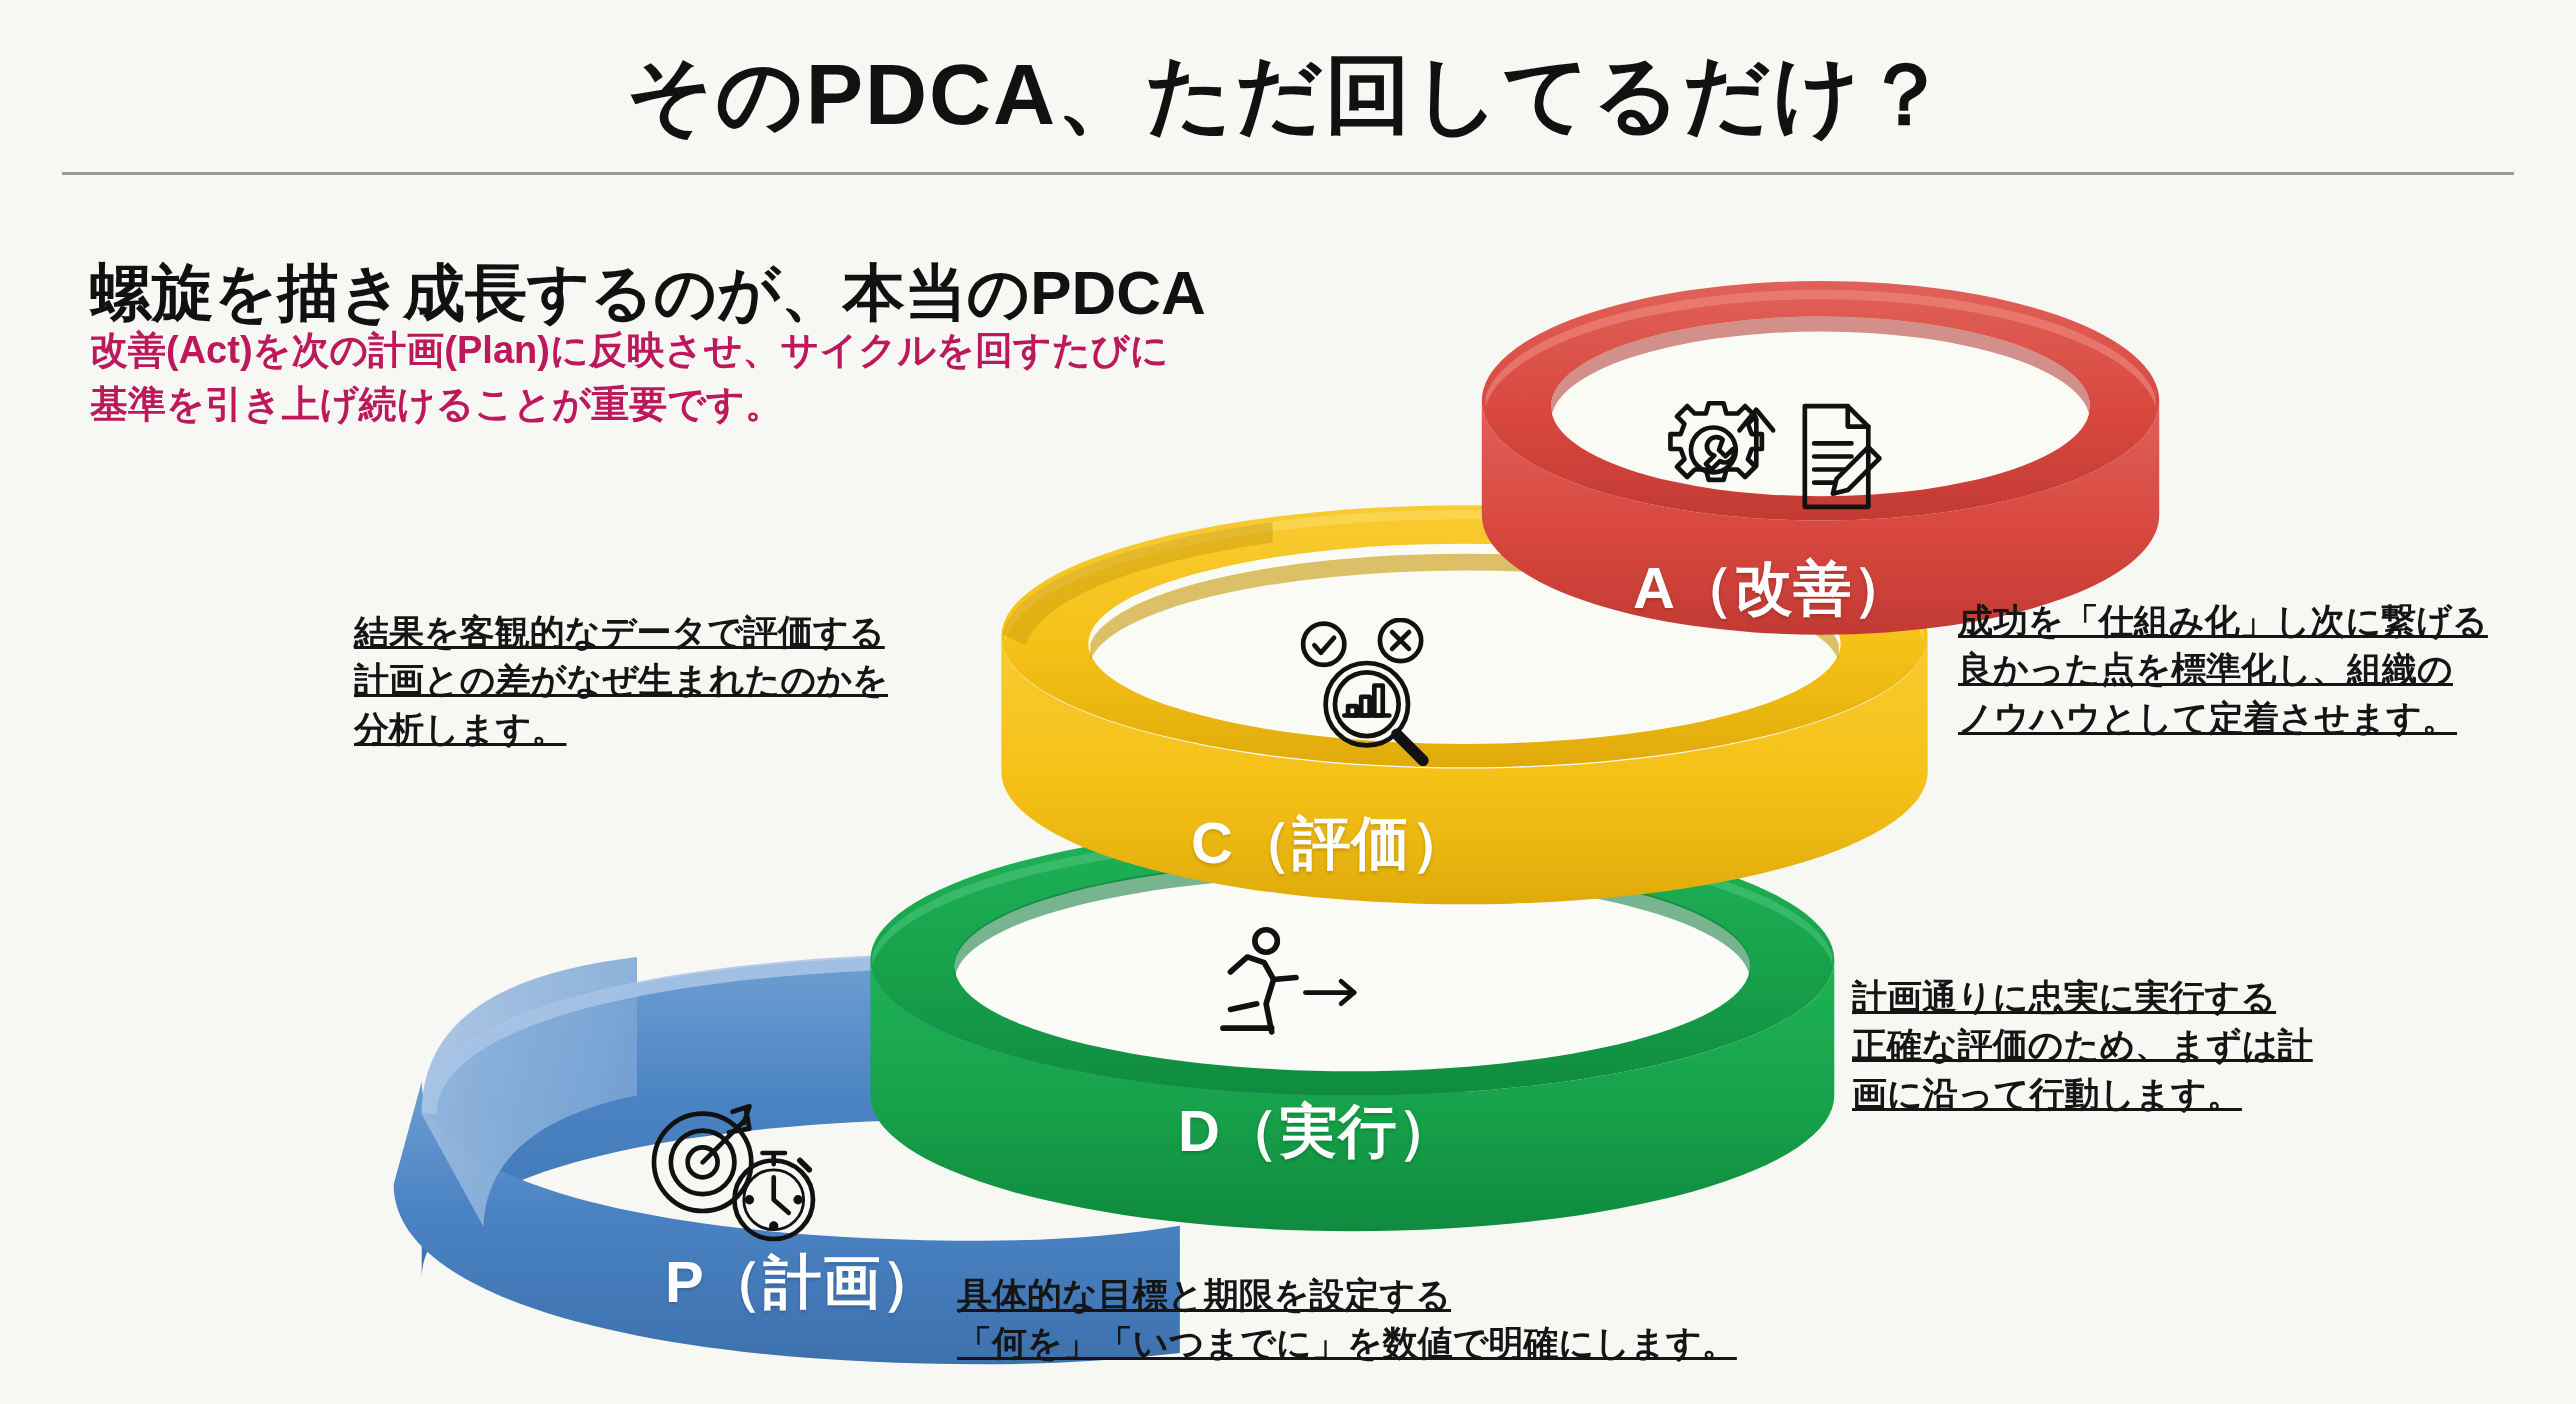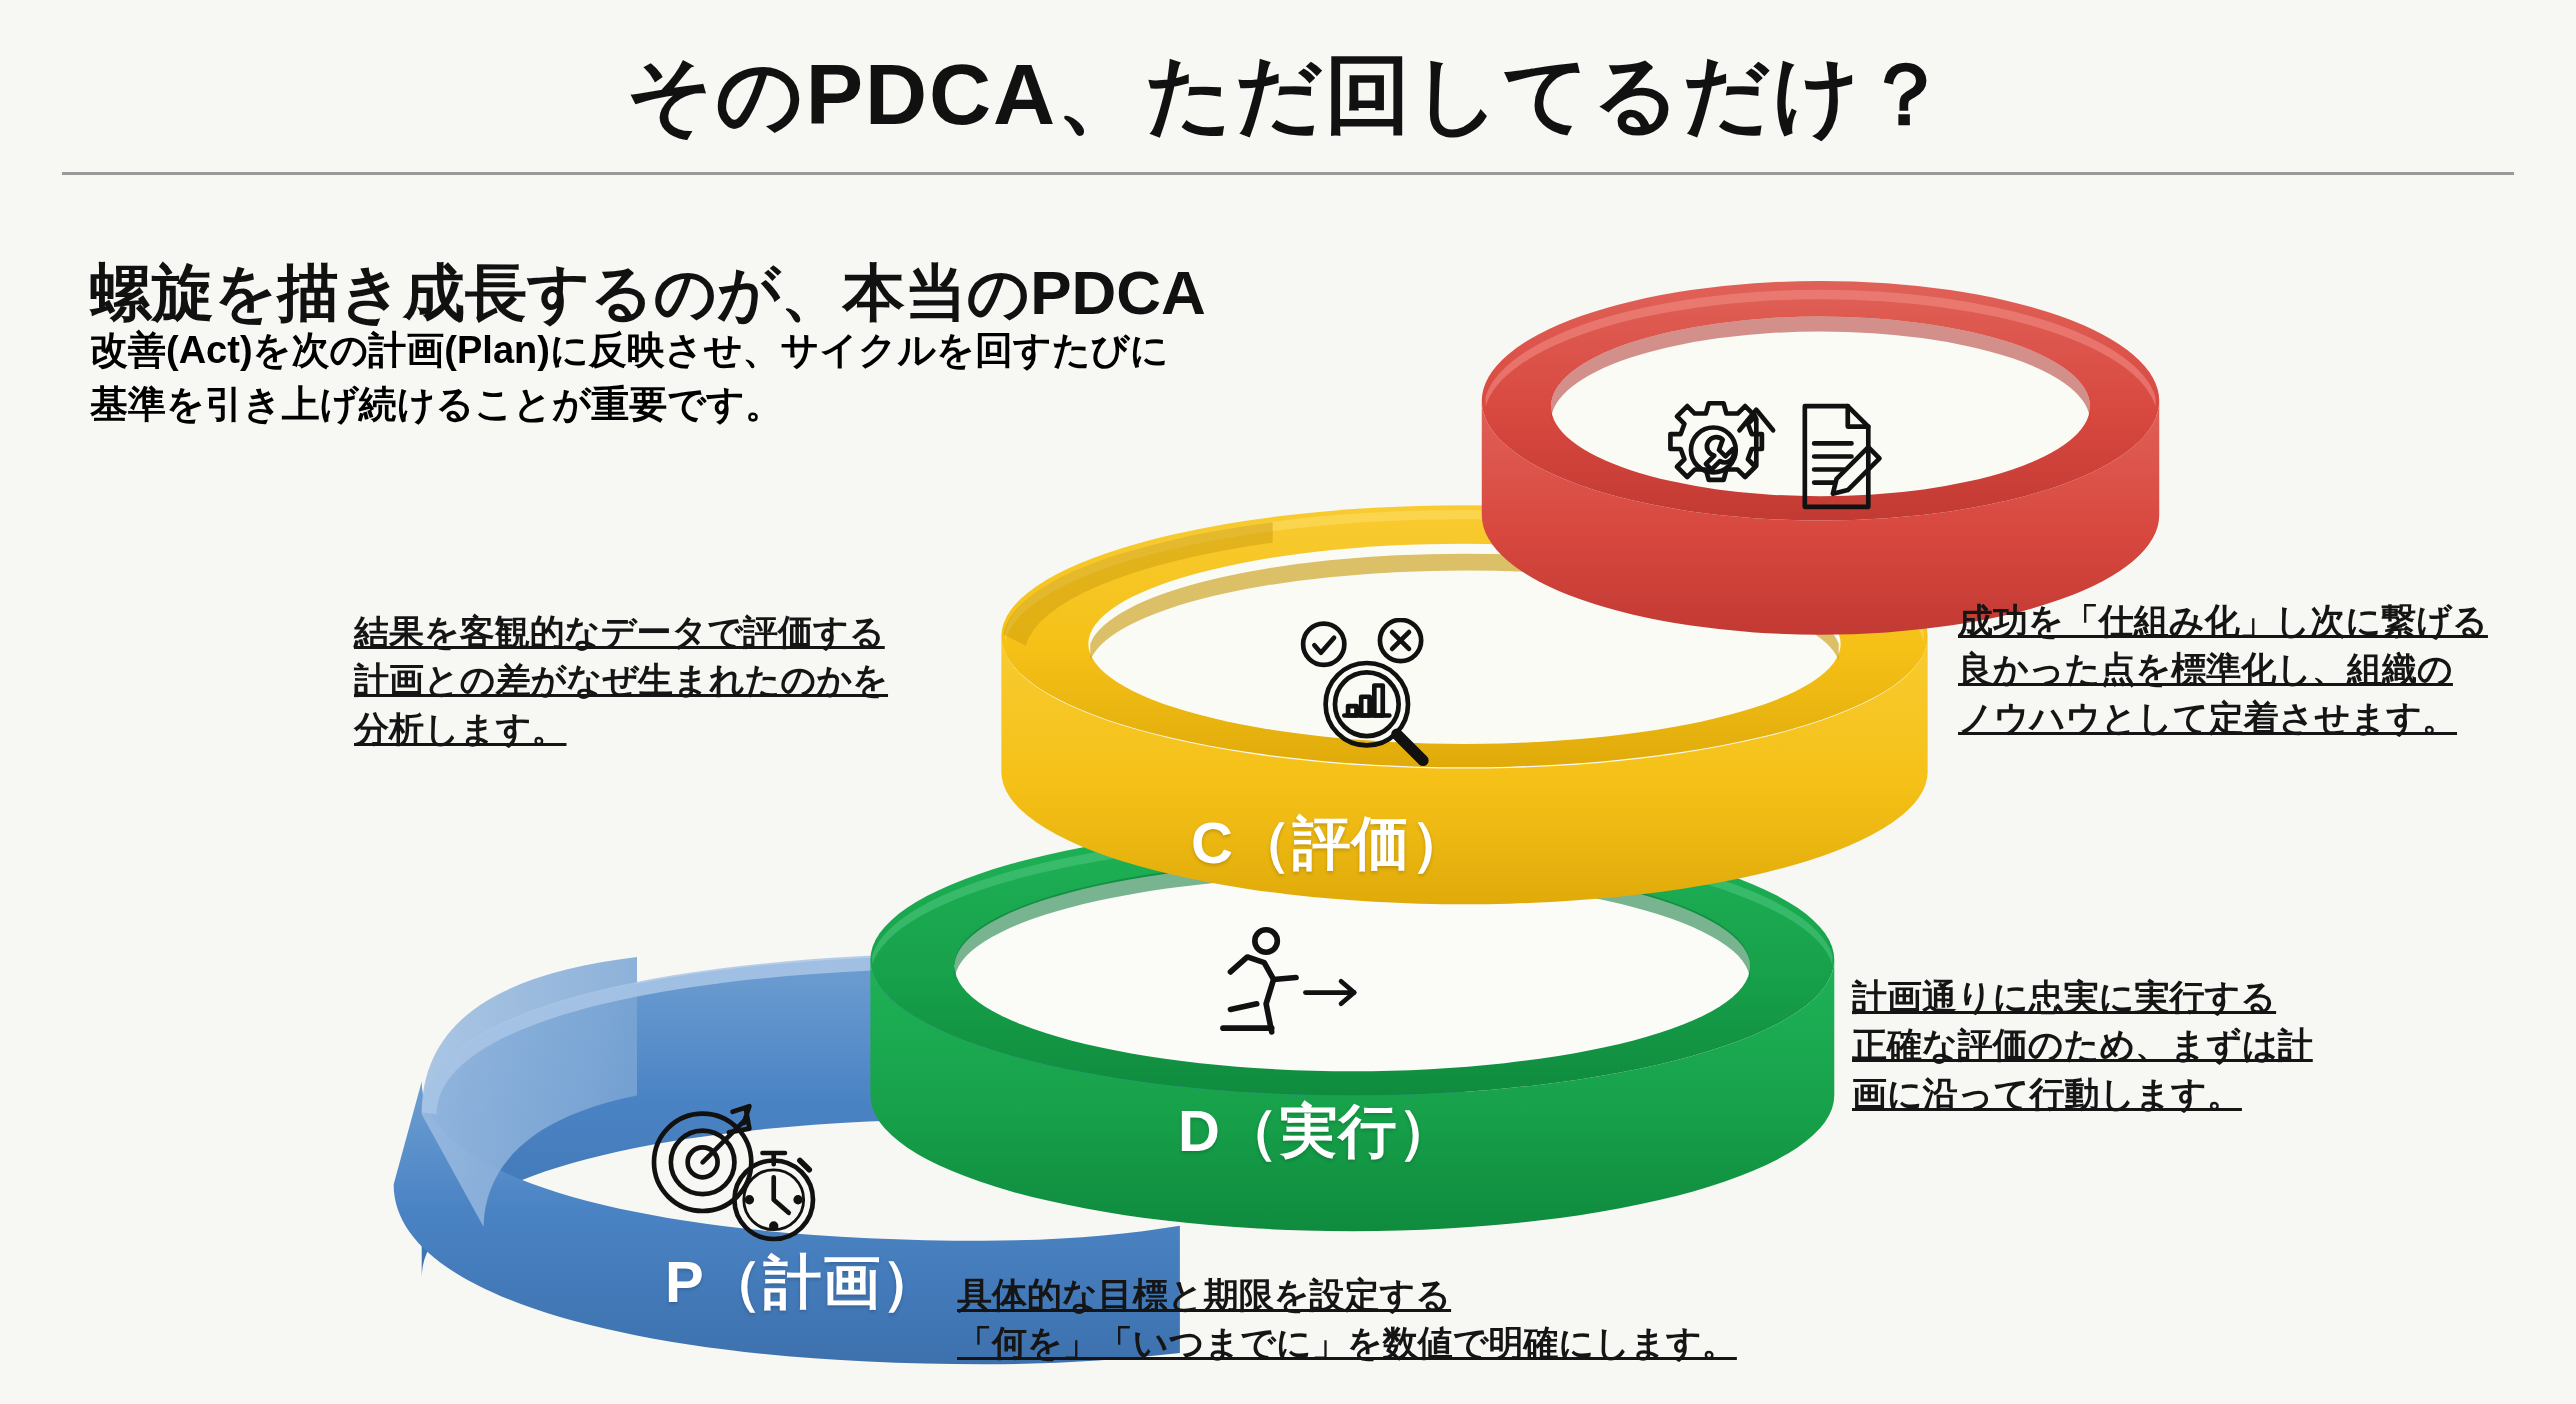--- a/index.html
+++ b/index.html
@@ -28,21 +28,21 @@
   }
 
   .subhead{
     position:absolute;left:90px;top:208px;
     font-size:62px;font-weight:bold;letter-spacing:0px;
     color:#111;white-space:nowrap;margin-top:43px;
   }
   .lede{
     position:absolute;left:90px;top:324px;
     font-size:38px;font-weight:bold;line-height:1.42;
-    color:#000000;white-space:pre-line;
+    color:#be185d;white-space:pre-line;
   }
 
   
   .rings{position:absolute;left:0;top:0;width:2576px;height:1404px;}
   .ring{position:absolute;}
   .ring svg{display:block;overflow:visible;}
 
   .ringlabel{
     position:absolute;
     color:#ffffff;font-weight:bold;
@@ -240,20 +240,21 @@
           <path d="M148,88 v24 l16,14"></path>
           <path d="M136,62 h24 M148,62 v12"></path>
           <path d="M176,70 l10,10" stroke-width="6"></path>
           <circle cx="122" cy="112" r="2.5" fill="#111"></circle>
           <circle cx="174" cy="112" r="2.5" fill="#111"></circle>
           <circle cx="148" cy="140" r="2.5" fill="#111"></circle>
         </g>
       </svg>
     </div>
 
+    <div class="ringlabel lbl-a">A（改善）</div>
     <div class="ringlabel lbl-c">C（評価）</div>
     <div class="ringlabel lbl-d">D（実行）</div>
     <div class="ringlabel lbl-p">P（計画）</div>
   </div>
 
   <div class="note note-c">結果を客観的なデータで評価する
 計画との差がなぜ生まれたのかを
 分析します。</div>
   <div class="note note-a">成功を「仕組み化」し次に繋げる
 良かった点を標準化し、組織の

